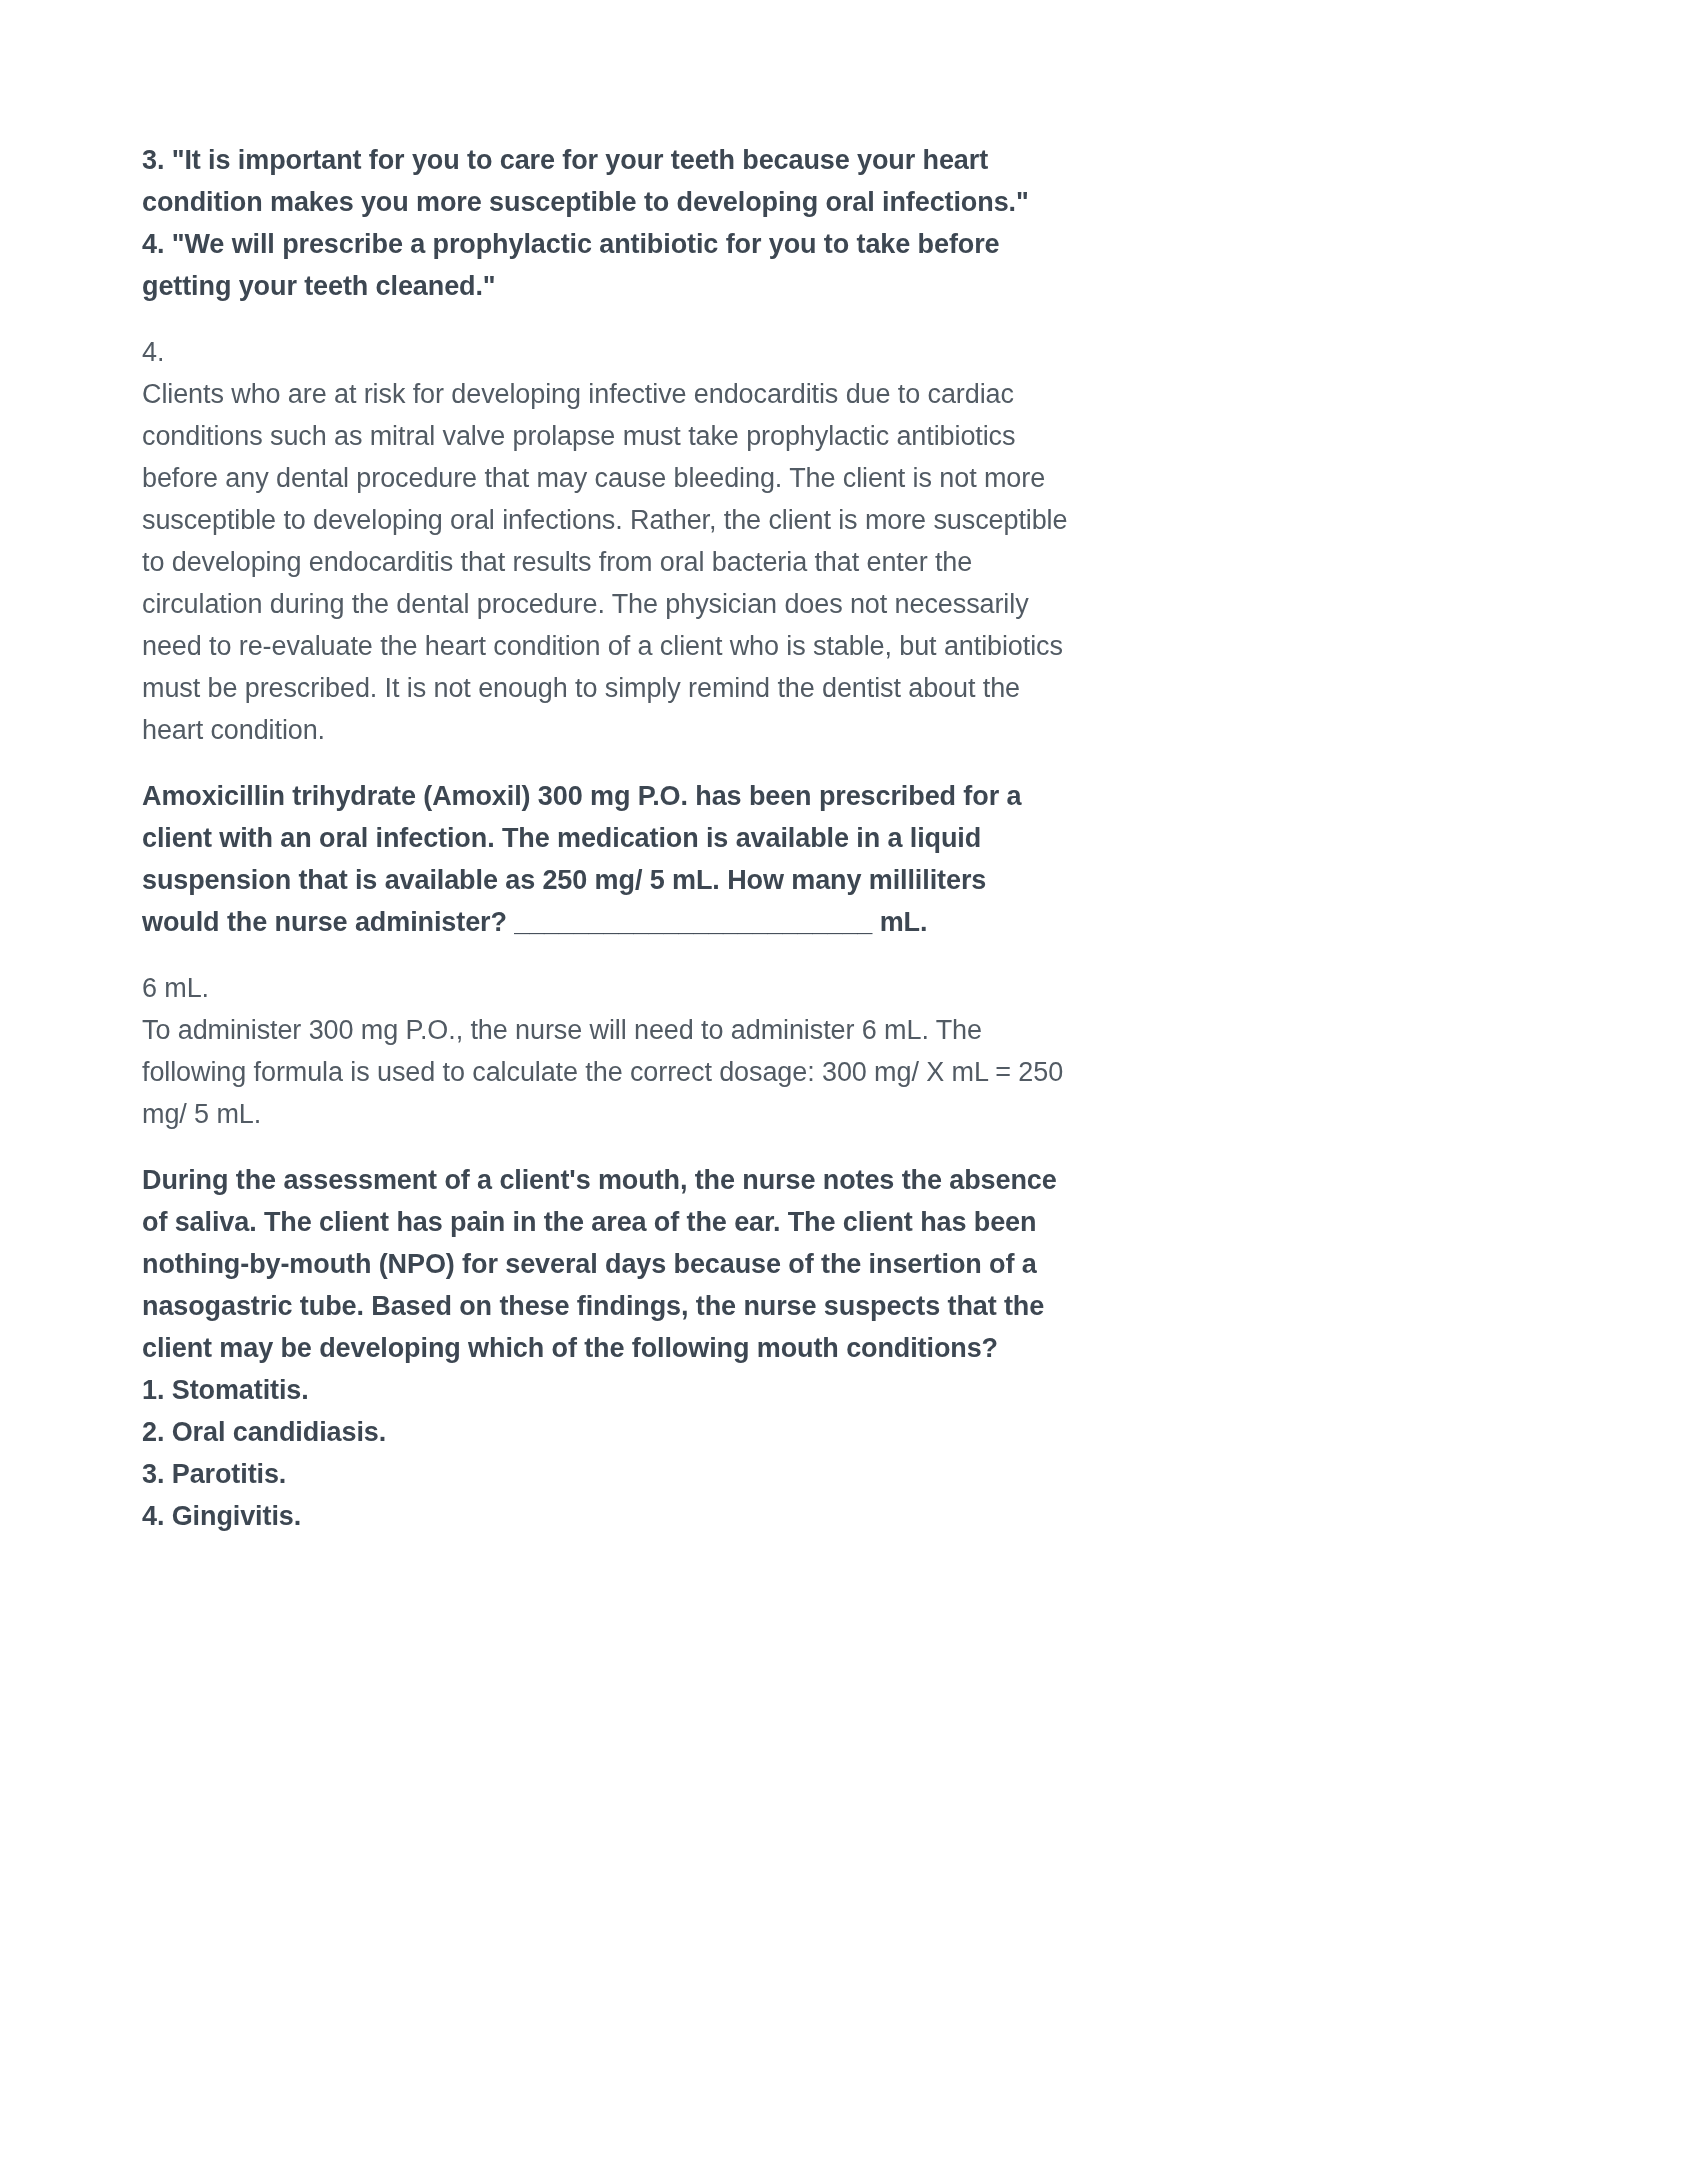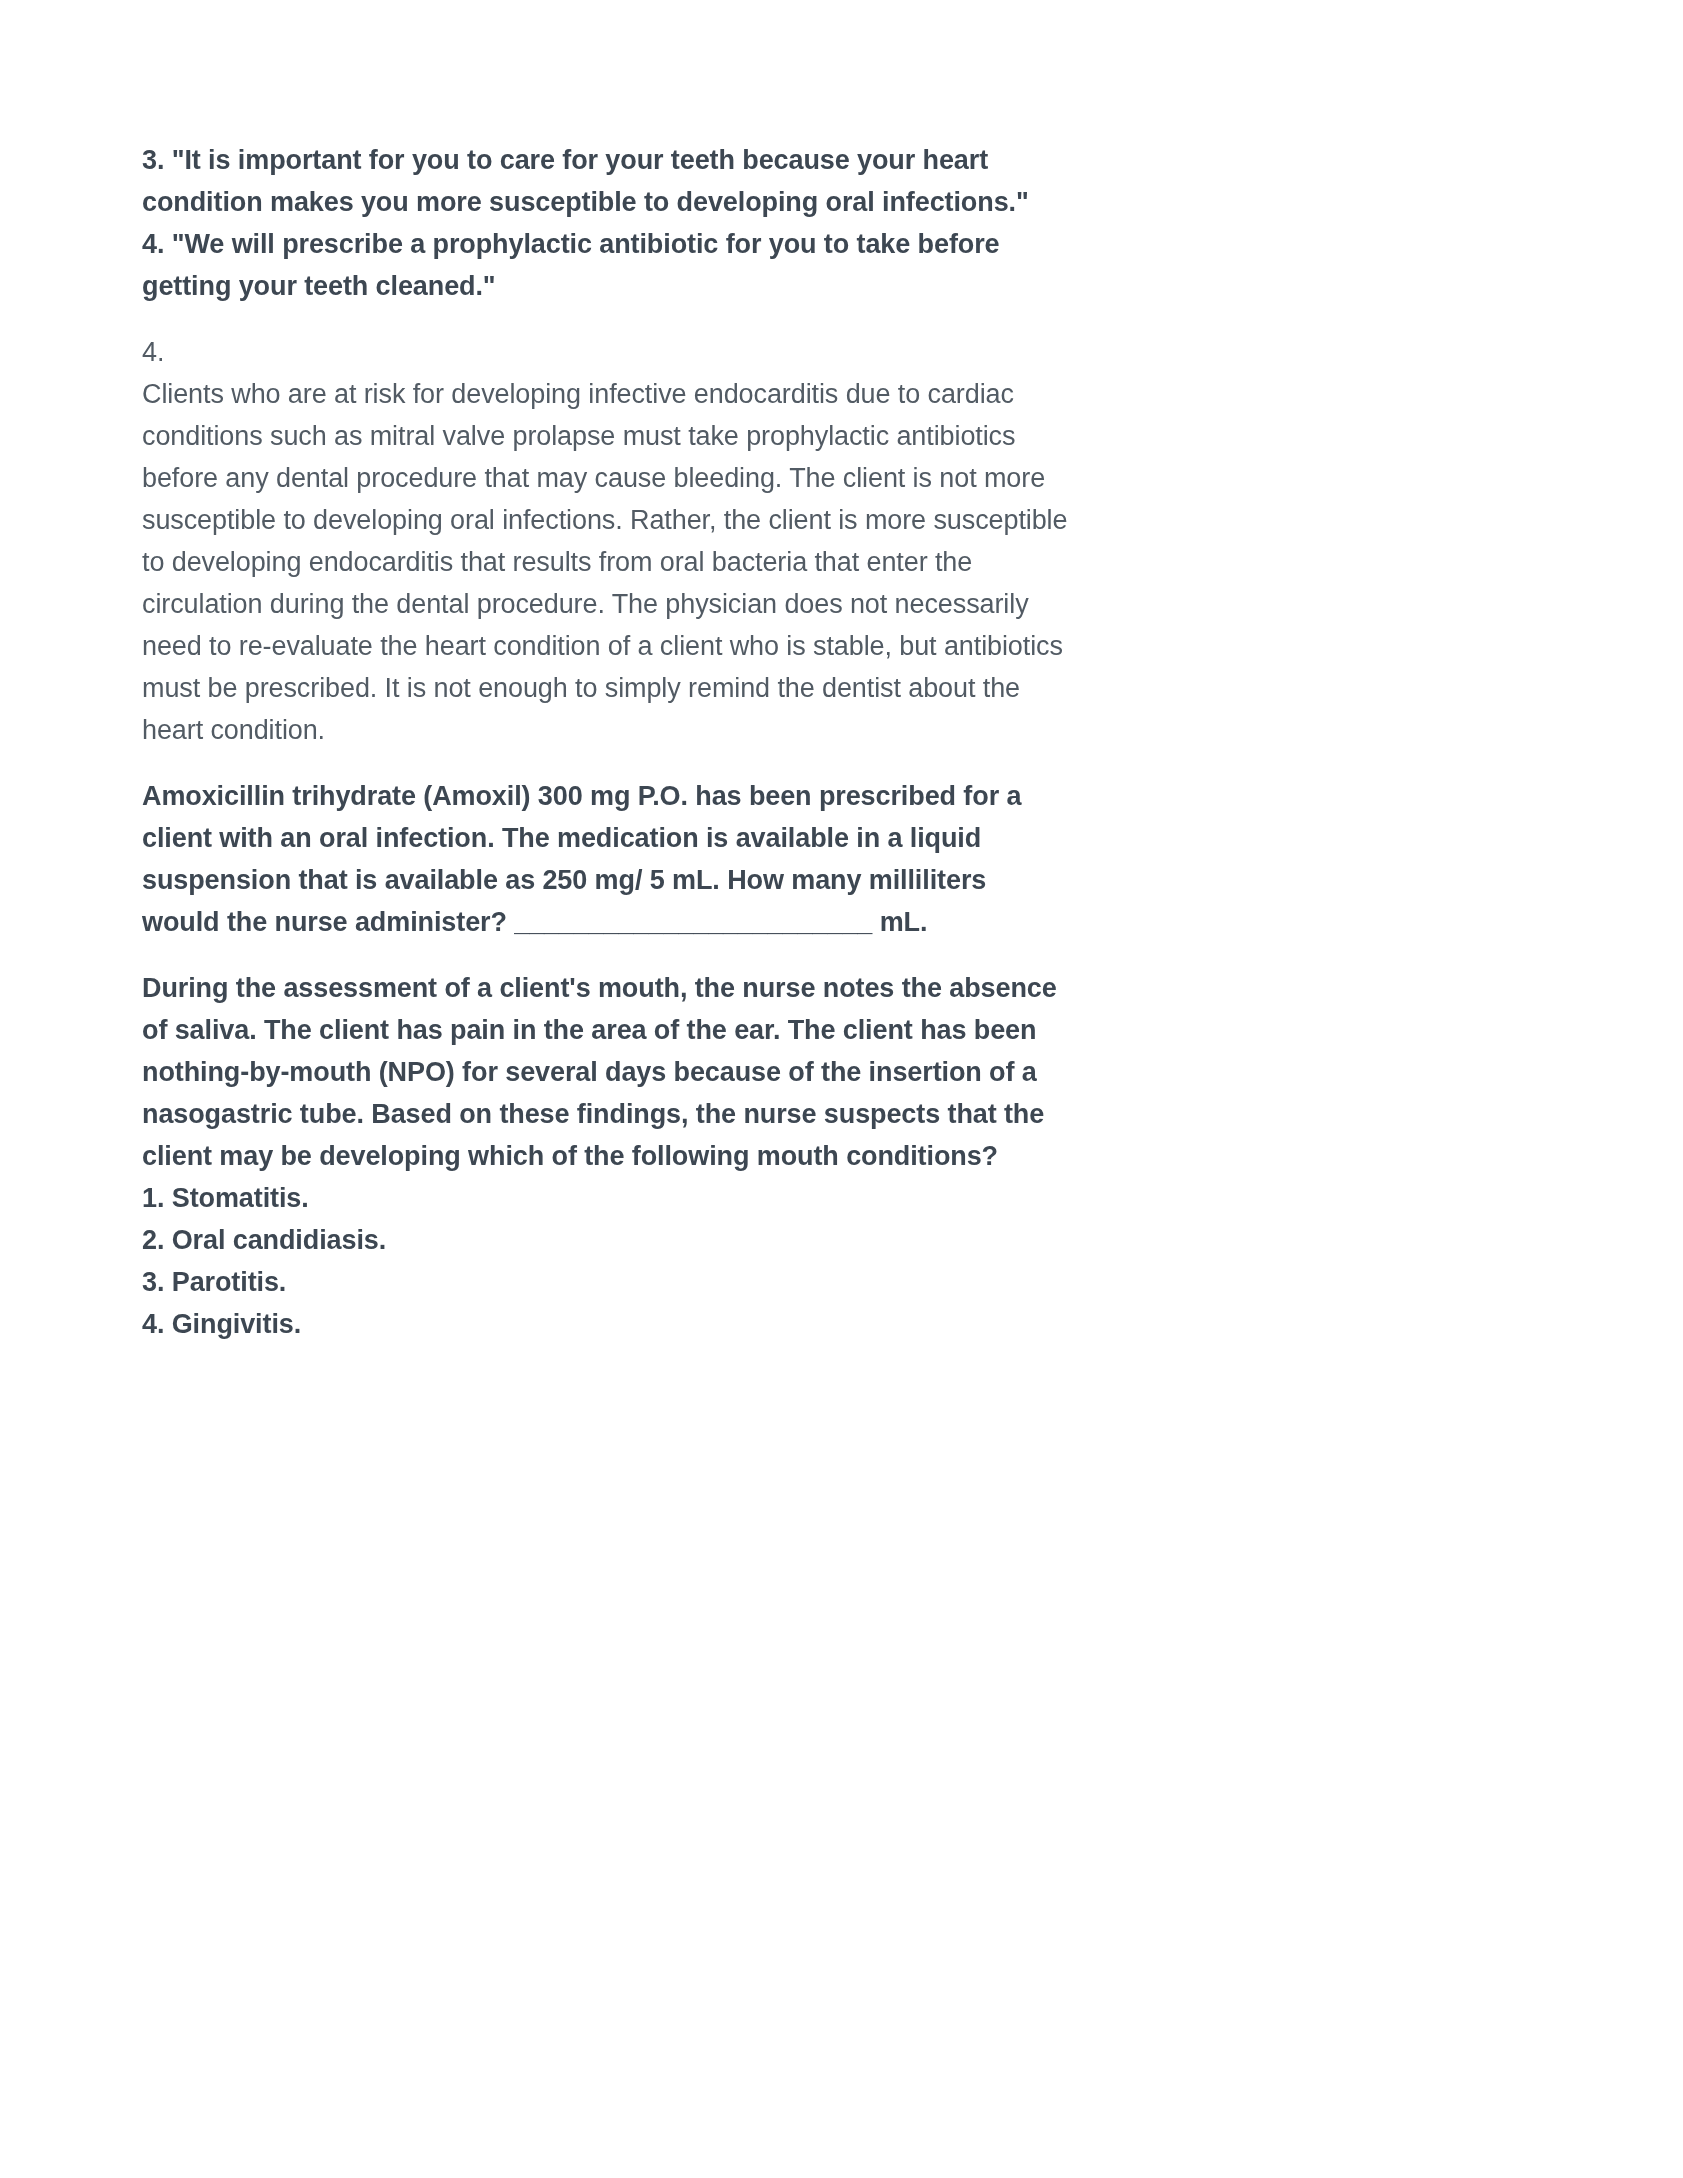--- a/index.html
+++ b/index.html
@@ -51,20 +51,22 @@
   <div class="content">
 
     <div class="para bold">3. "It is important for you to care for your teeth because your heart condition makes you more susceptible to developing oral infections."
 4. "We will prescribe a prophylactic antibiotic for you to take before getting your teeth cleaned."</div>
 
     <div class="para regular">4.
 Clients who are at risk for developing infective endocarditis due to cardiac conditions such as mitral valve prolapse must take prophylactic antibiotics before any dental procedure that may cause bleeding. The client is not more susceptible to developing oral infections. Rather, the client is more susceptible to developing endocarditis that results from oral bacteria that enter the circulation during the dental procedure. The physician does not necessarily need to re-evaluate the heart condition of a client who is stable, but antibiotics must be prescribed. It is not enough to simply remind the dentist about the heart condition.</div>
 
     <div class="para bold">Amoxicillin trihydrate (Amoxil) 300 mg P.O. has been prescribed for a client with an oral infection. The medication is available in a liquid suspension that is available as 250 mg/ 5 mL. How many milliliters would the nurse administer? ________________________ mL.</div>
 
+    <div class="para regular">6 mL.
+To administer 300 mg P.O., the nurse will need to administer 6 mL. The following formula is used to calculate the correct dosage: 300 mg/ X mL = 250 mg/ 5 mL.</div>
 
     <div class="para bold">During the assessment of a client's mouth, the nurse notes the absence of saliva. The client has pain in the area of the ear. The client has been nothing-by-mouth (NPO) for several days because of the insertion of a nasogastric tube. Based on these findings, the nurse suspects that the client may be developing which of the following mouth conditions?
 1. Stomatitis.
 2. Oral candidiasis.
 3. Parotitis.
 4. Gingivitis.</div>
 
   </div>
 </div>
 

